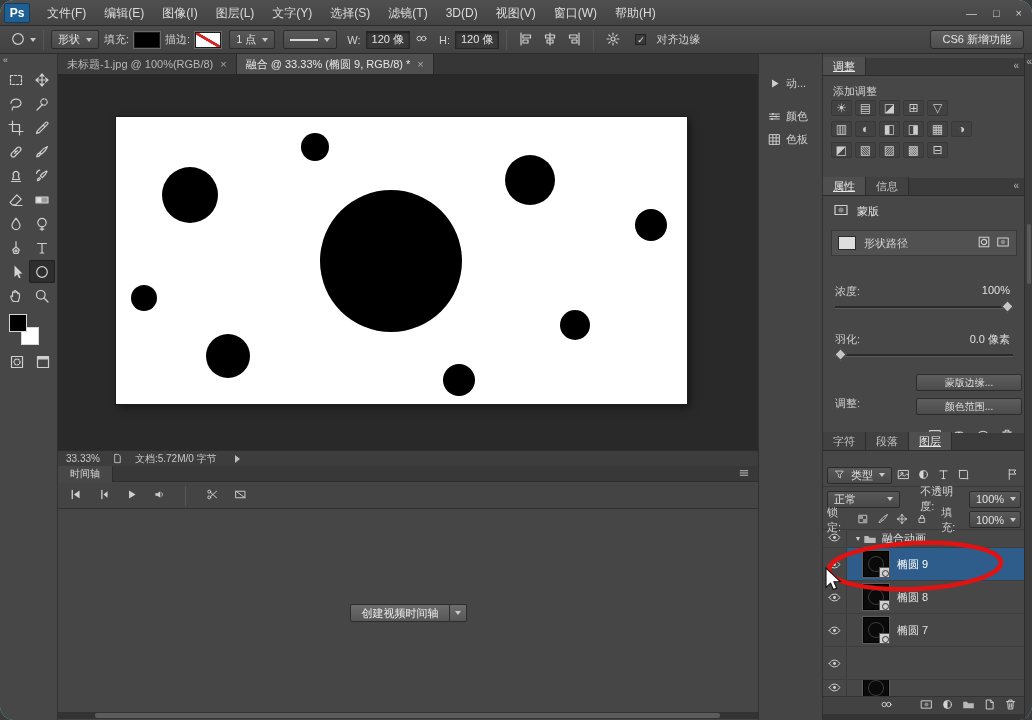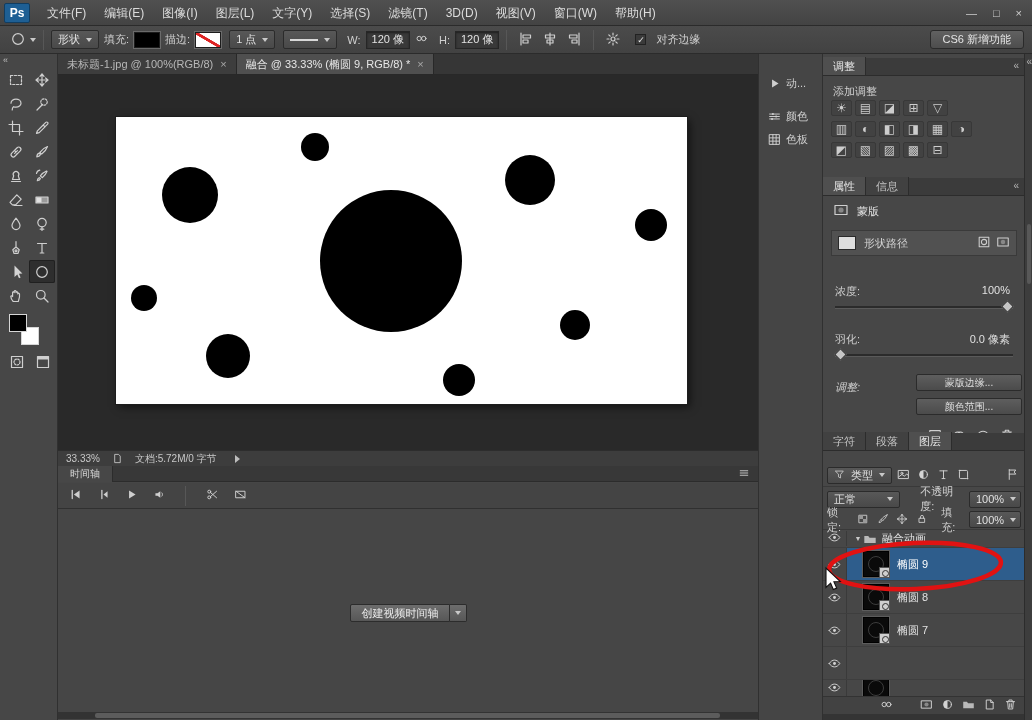--- a/index.html
+++ b/index.html
@@ -1,18 +1,18 @@
 <!DOCTYPE html>
 <html><head>
 <meta charset="utf-8">
 <style>
   *{margin:0;padding:0;box-sizing:border-box;}
   html,body{width:1032px;height:720px;overflow:hidden;}
   body{font-family:"Liberation Sans","DejaVu Sans",sans-serif;font-size:11px;color:#d2d2d2;background:#3c3c3c;}
-  #app{position:relative;width:1032px;height:720px;overflow:hidden;background:#5eead4;}
+  #app{position:relative;width:1032px;height:720px;overflow:hidden;background:#5eead4;border-radius:14px;}
 
   
   .menubar{position:absolute;left:0;top:0;width:1032px;height:26px;background:linear-gradient(#505050,#434343);border-bottom:1px solid #2b2b2b;display:flex;align-items:center;}
   .ps-logo{width:26px;height:20px;margin:0 8px 0 4px;background:#1e5f94;color:#fff;font-weight:bold;font-size:12px;display:flex;align-items:center;justify-content:center;border-radius:2px;border:1px solid #123d60;}
   .menu-items{display:flex;height:100%;align-items:center;}
   .menu-item{padding:0 9px;line-height:26px;font-size:12px;color:#dcdcdc;cursor:default;}
   .win-controls{position:absolute;right:10px;top:0;height:26px;display:flex;align-items:center;gap:16px;color:#cfcfcf;font-size:11px;}
   .winbtn{cursor:default;}
 
   
@@ -68,21 +68,21 @@
 
   
   .rail{position:absolute;left:758px;top:54px;width:64px;height:666px;background:#454545;border-left:1px solid #303030;}
   .rail-item{display:flex;align-items:center;gap:5px;padding:4px 0 4px 9px;color:#cdcdcd;font-size:11px;cursor:default;}
   .rail-item:first-child{margin-top:18px;margin-bottom:10px;}
 
   
   .dock{position:absolute;left:822px;top:54px;width:202px;height:666px;background:#474747;border-left:1px solid #303030;}
   .strip{position:absolute;left:0;width:202px;height:18px;background:#3b3b3b;border-bottom:1px solid #2c2c2c;display:flex;align-items:flex-end;}
   .ptab{height:18px;line-height:18px;padding:0 10px;font-size:11px;color:#c4c4c4;border-right:1px solid #2c2c2c;background:#414141;}
-  .ptab.active{background:#4f4f4f;color:#e8e8e8;}
+  .ptab.active{background:#4f4f4f;color:#e8e8e8;text-decoration:underline;}
   .collapse-ic{position:absolute;right:6px;top:2px;color:#b5b5b5;font-size:10px;}
   .collapse-ic::after{content:"«";}
   .adj-sub{position:absolute;left:10px;top:30px;color:#cfcfcf;}
   .adj-grid{position:absolute;left:8px;top:46px;width:186px;}
   .adj-row{display:flex;gap:3px;margin-bottom:5px;}
   .adj-ic{width:21px;height:16px;display:inline-flex;align-items:center;justify-content:center;color:#cdcdcd;font-size:12px;background:#424242;border:1px solid #383838;border-radius:2px;}
   .mask-row{position:absolute;left:10px;top:148px;display:flex;align-items:center;gap:8px;color:#e0e0e0;}
   .shape-box{position:absolute;left:8px;top:176px;width:186px;height:26px;background:#515151;border:1px solid #3a3a3a;display:flex;align-items:center;padding:0 6px;gap:8px;}
   .shape-swatch{width:18px;height:14px;background:#dedede;border:1px solid #2a2a2a;}
   .shape-box .ic-right{margin-left:auto;display:flex;gap:5px;}
@@ -574,21 +574,21 @@
     <span class="slider-label" style="top:230px;">浓度:</span>
     <span class="slider-value" style="top:230px;">100%</span>
     <div class="slider" style="top:252px;">
         <span class="slider-handle" style="left:168px;"></span>
       </div>
     <span class="slider-label" style="top:278px;">羽化:</span>
     <span class="slider-value" style="top:278px;">0.0 像素</span>
     <div class="slider" style="top:300px;">
         <span class="slider-handle" style="left:1px;"></span>
       </div>
-    <span class="slider-label" style="top:326px;font-style:italic;">调整:</span>
+    <span class="slider-label" style="top:342px;">调整:</span>
     <div class="small-btn" style="top:320px;">蒙版边缘...</div>
     <div class="small-btn" style="top:344px;">颜色范围...</div>
     <div class="prop-bottom">
       <span><svg width="14" height="14" viewBox="0 0 16 16" fill="none" stroke="#cfcfcf" stroke-width="1.2" stroke-linecap="round" stroke-linejoin="round">
             <rect x="2" y="3" width="12" height="10"></rect>
             <circle cx="8" cy="8" r="2.8" stroke-dasharray="1.6 1.2"></circle>
           </svg></span>
       <span><svg width="14" height="14" viewBox="0 0 16 16" fill="none" stroke="#cfcfcf" stroke-width="1.2" stroke-linecap="round" stroke-linejoin="round">
             <circle cx="6.5" cy="8" r="3.5"></circle>
             <circle cx="9.5" cy="8" r="3.5"></circle>

